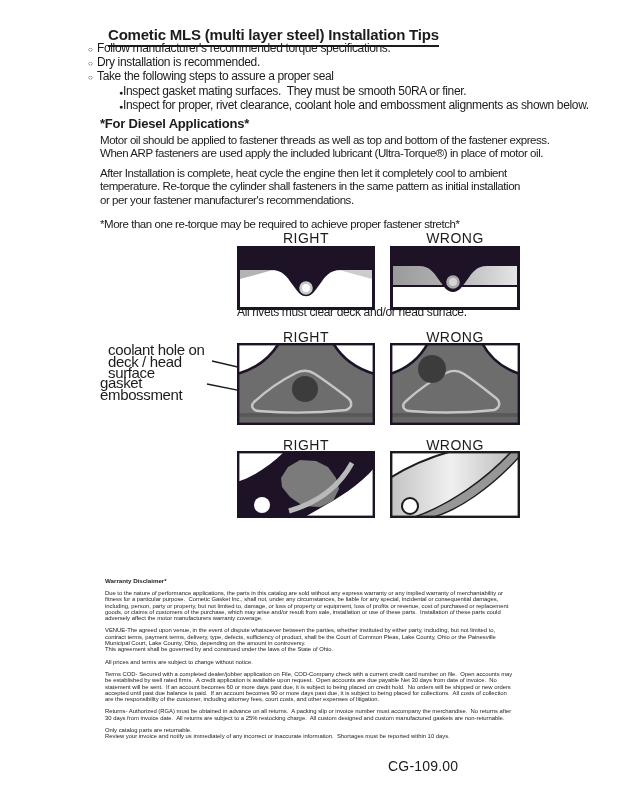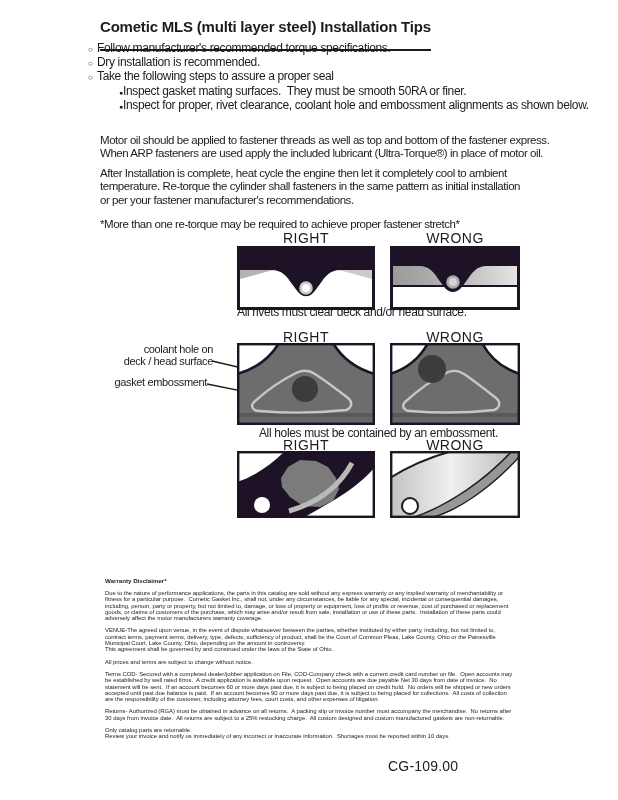--- a/index.html
+++ b/index.html
@@ -1,32 +1,32 @@
 <!DOCTYPE html>
 <html><head>
 <meta charset="utf-8">
 <style>
   html,body{margin:0;padding:0;background:#ffffff;}
   #page{position:relative;width:618px;height:800px;background:#ffffff;overflow:hidden;
         font-family:"Liberation Sans", sans-serif;color:#1c1c1c;}
   .abs{position:absolute;}
   .tline{white-space:pre;}
   .title{font-size:15px;font-weight:bold;letter-spacing:-0.2px;
-         border-bottom:2px solid #1c1c1c;padding-bottom:14px;display:inline-block;margin:0;}
+         border-bottom:2px solid #1c1c1c;padding-bottom:2px;display:inline-block;margin:8px;}
   .b-row{display:flex;align-items:baseline;line-height:13.2px;font-size:12px;letter-spacing:-0.35px;}
   .mk{width:9px;font-size:8px;flex:none;}
   .sub{margin-left:27px;text-align:right;}
   .sub .mk{font-size:7px;width:8px;}
   .h2{font-size:13px;font-weight:bold;letter-spacing:-0.2px;}
   .para{margin-bottom:6px;font-size:11.5px;letter-spacing:-0.45px;}
   .para .tline{line-height:13.4px;}
   .fig-label{font-size:14px;letter-spacing:0.5px;text-align:center;}
   .fig-caption{font-size:12px;letter-spacing:-0.35px;}
   .diag{display:block;}
-  .ann{font-size:11px;letter-spacing:-0.35px;text-align:right;line-height:11.5px;}
+  .ann{font-size:15px;letter-spacing:-0.35px;text-align:left;line-height:11.5px;}
   .warr{font-size:5.9px;letter-spacing:-0.02px;}
   .warr .tline{line-height:6.3px;}
   .warr-head{font-size:6.2px;font-weight:bold;margin-bottom:6px;}
   .warr-para{margin-bottom:6px;}
   .pagecode{font-size:14px;letter-spacing:0.2px;}
 </style>
 </head>
 <body>
 
 <div id="page">
@@ -49,20 +49,21 @@
     <div class="b-row sub">
       <span class="mk">●</span>
       <span class="tline">Inspect gasket mating surfaces.  They must be smooth 50RA or finer.</span>
     </div>
     <div class="b-row sub">
       <span class="mk">●</span>
       <span class="tline">Inspect for proper, rivet clearance, coolant hole and embossment alignments as shown below.</span>
     </div>
   </div>
 
+  <div class="h2 abs" style="left:100px;top:116px;">*For Diesel Applications*</div>
   <div class="abs" style="left:100px;top:134px;">
     <div class="para">
         <div class="tline">Motor oil should be applied to fastener threads as well as top and bottom of the fastener express.</div>
         <div class="tline">When ARP fasteners are used apply the included lubricant (Ultra-Torque®) in place of motor oil.</div>
       </div>
     <div class="para">
         <div class="tline">After Installation is complete, heat cycle the engine then let it completely cool to ambient</div>
         <div class="tline">temperature. Re-torque the cylinder shall fasteners in the same pattern as initial installation</div>
         <div class="tline">or per your fastener manufacturer's recommendations.</div>
       </div>
@@ -140,21 +141,20 @@
     <rect x="0" y="74" width="130" height="8" fill="#666666"></rect>
     <path d="M0,0 H38 C30,15 16,26 0,31 Z" fill="#ffffff"></path>
     <path d="M38,0 C30,15 16,26 0,31" fill="none" stroke="#1d1226" stroke-width="2.6"></path>
     <path d="M130,0 H92 C100,15 114,26 130,31 Z" fill="#ffffff"></path>
     <path d="M92,0 C100,15 114,26 130,31" fill="none" stroke="#1d1226" stroke-width="2.6"></path>
     <path d="M20,68 C14,68 11,63 15,59 C27,48 42,37 56,30 C62,27 68,27 74,31 C86,39 97,48 106,55 C111,59 110,65 104,67 C77,70 44,70 20,68 Z" fill="none" stroke="#c6c6c6" stroke-width="2.4"></path>
     <circle cx="42" cy="26" r="14" fill="#3c3c3c"></circle>
     <rect x="1.2" y="1.2" width="127.6" height="79.6" fill="none" stroke="#1d1226" stroke-width="2.4"></rect>
   </svg>
 
-  <div class="fig-caption abs" style="left:237px;top:426px;width:283px;text-align:center;">All holes must be contained by an embossment.</div>
 
   <div class="fig-label abs" style="left:237px;top:437px;width:138px;">RIGHT</div>
   <div class="fig-label abs" style="left:390px;top:437px;width:130px;">WRONG</div>
 
   <svg class="diag abs" style="left:237px;top:451px;" width="138" height="67" viewBox="0 0 138 67">
     <rect x="0" y="0" width="138" height="67" fill="#1d1226"></rect>
     <path d="M0,0 H48 C33,15 16,26 0,31 Z" fill="#ffffff"></path>
     <path d="M138,16 L138,67 H66 C92,52 120,38 138,16 Z" fill="#ffffff"></path>
     <polygon points="44,27 51,16 63,9 79,10 91,16 99,27 102,38 96,50 83,56 66,55 53,46 45,36" fill="#7b7b7b"></polygon>
     <path d="M52,60 C80,52 102,36 115,12" fill="none" stroke="#b9b9b9" stroke-width="5"></path>

